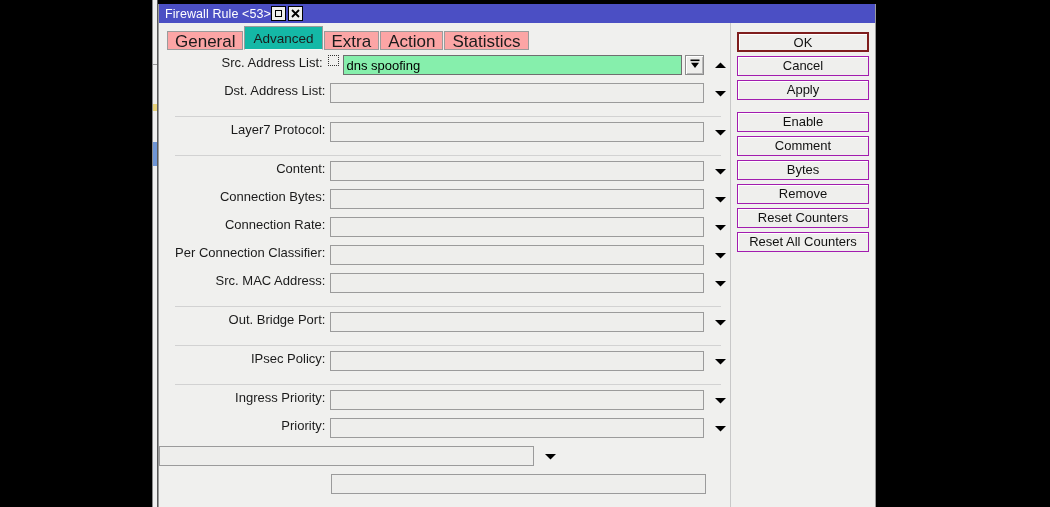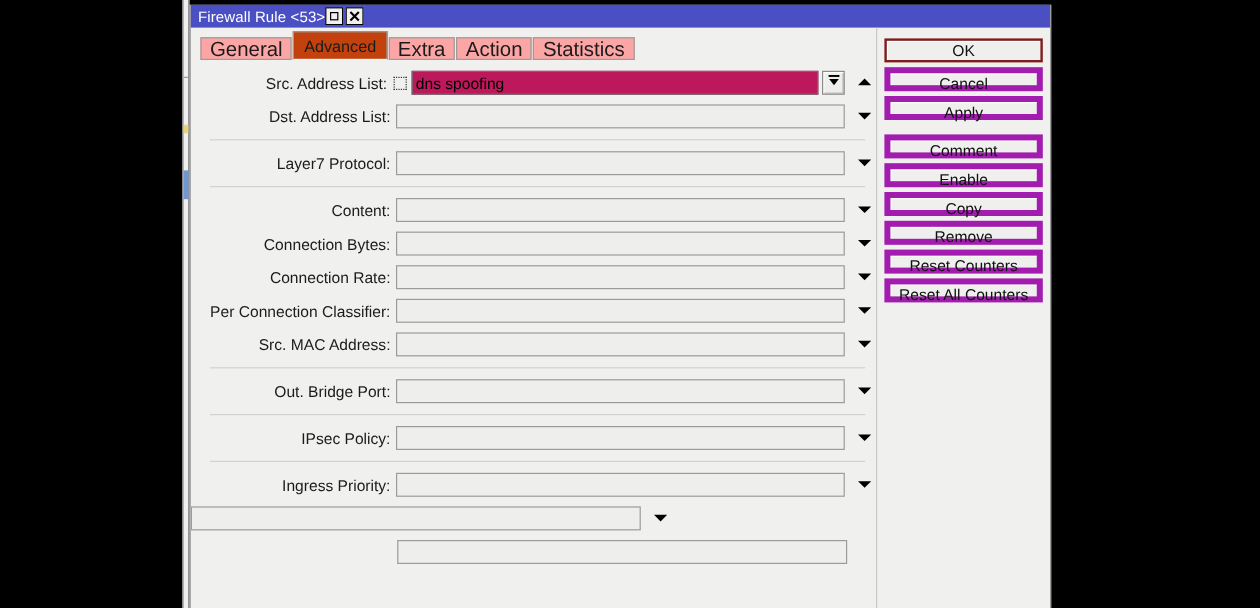--- a/index.html
+++ b/index.html
@@ -106,38 +106,38 @@
     border-bottom: 1px solid #9b9b9b;
     padding: 2px 7px 2px 7px;
     height: 19px;
     line-height: 15px;
     box-sizing: border-box;
     margin-right: 1px;
     cursor: pointer;
     white-space: nowrap;
   }
   .tab.active {
-    background: #c2410c;
+    background: #14b8a6;
     border-bottom-color: #f7f7f5;
     height: 24px;
     line-height: 19px;
     font-size: 13.5px;
     padding: 2px 8px;
     position: relative;
     z-index: 2;
   }
 
   
   #form {
     position: relative;
     padding-top: 5px;
   }
   .row {
     display: flex;
-    align-items: center;
+    align-items: flex-start;
     height: 28px;
     padding-left: 0;
   }
   .row .label {
     width: 172px;
     text-align: right;
     font-size: 13px;
     color: #1b1b1b;
     padding-right: 5px;
     white-space: nowrap;
@@ -158,21 +158,21 @@
     box-sizing: border-box;
     font-size: 13px;
     color: #000;
     padding: 1px 3px;
     line-height: 17px;
     width: 375px;
     overflow: hidden;
     white-space: nowrap;
   }
   .field.active {
-    background: #be185d;
+    background: #86efac;
     border-color: #6f6f6f;
     width: 346px;
   }
   .arrow-btn {
     width: 20px; height: 20px;
     background: #eeeeec;
     border: 1px solid #8c8c8c;
     box-shadow: inset 1px 1px 0 #ffffff, inset -1px -1px 0 #b9b9b9;
     margin-left: 3px;
     display: flex; align-items: center; justify-content: center;
@@ -192,21 +192,21 @@
     width: 546px;
   }
 
   
   .btn {
     display: block;
     width: 132px;
     height: 20px;
     margin: 0 auto 4px auto;
     background: #efefed;
-    border: 5px solid #a21caf;
+    border: 1px solid #a21caf;
     box-shadow: inset 1px 1px 0 #ffffff;
     font-size: 13px;
     color: #111;
     line-height: 17px;
     text-align: center;
     box-sizing: border-box;
     cursor: pointer;
     font-family: "Liberation Sans", sans-serif;
   }
   .btn.primary {
@@ -357,42 +357,51 @@
           <div class="row">
             <div class="label">Ingress Priority:</div>
             <div class="field"></div>
             <div class="plain-arrow">
               <span><svg width="13" height="9" viewBox="0 0 13 9">
                   <path d="M1 2 L12 2 L6.5 7.5 Z" fill="#000"></path>
                 </svg></span>
             </div>
           </div>
           <div class="row">
+            <div class="label">Priority:</div>
+            <div class="field"></div>
+            <div class="plain-arrow">
+              <span><svg width="13" height="9" viewBox="0 0 13 9">
+                  <path d="M1 2 L12 2 L6.5 7.5 Z" fill="#000"></path>
+                </svg></span>
+            </div>
+          </div>
+          <div class="row">
             <div class="field"></div>
             <div class="plain-arrow">
               <span><svg width="13" height="9" viewBox="0 0 13 9">
                   <path d="M1 2 L12 2 L6.5 7.5 Z" fill="#000"></path>
                 </svg></span>
             </div>
           </div>
           <div class="row">
             <div class="label"></div>
             <div class="field"></div>
           </div>
         </div>
 
     </div>
 
     <div id="right-pane">
         <div class="btn primary">OK</div>
         <div class="btn">Cancel</div>
         <div class="btn">Apply</div>
         <div class="btn-gap"></div>
+        <div class="btn">Enable</div>
         <div class="btn">Comment</div>
-        <div class="btn">Enable</div>
-        <div class="btn">Copy</div>
+        <div class="btn">Bytes</div>
         <div class="btn">Remove</div>
         <div class="btn">Reset Counters</div>
         <div class="btn">Reset All Counters</div>
       </div>
 
   </div>
 </div>
 
 </body></html>

